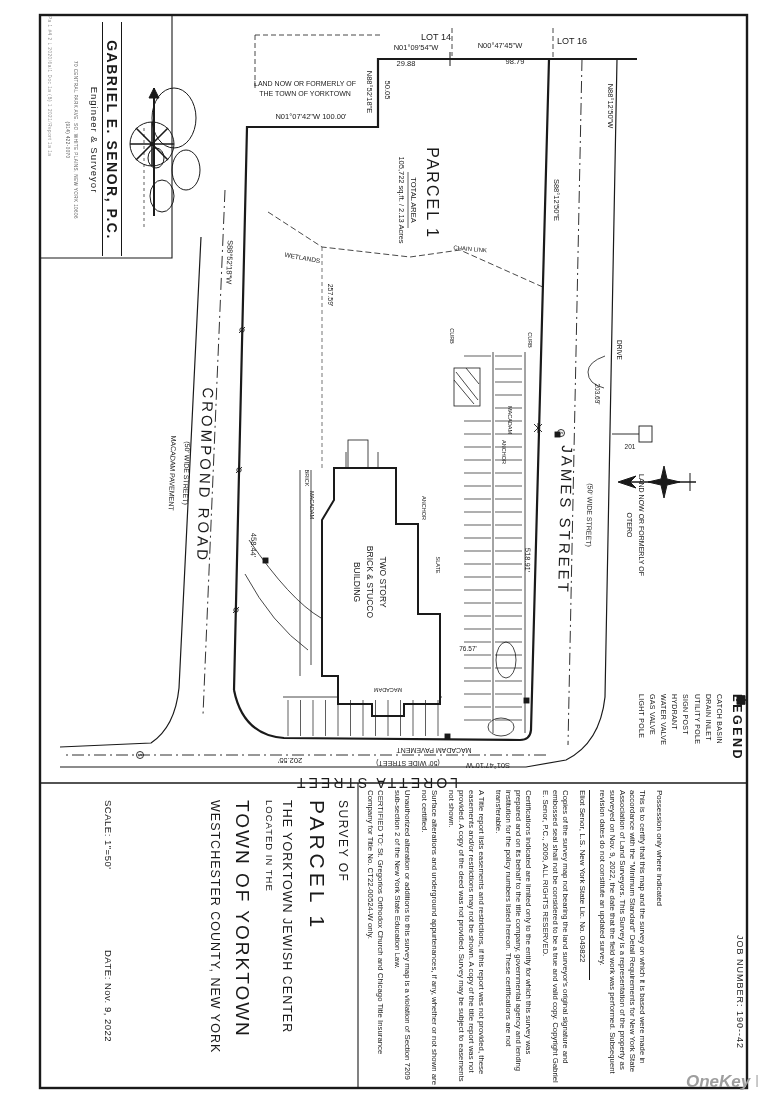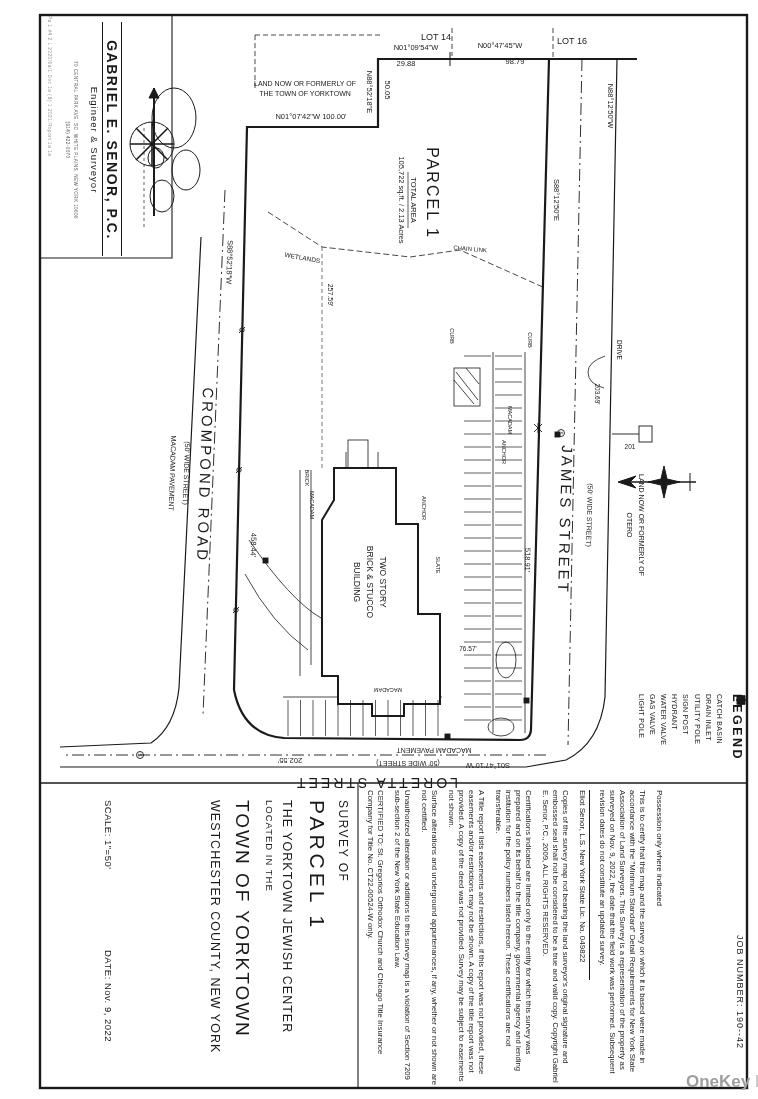--- a/index.html
+++ b/index.html
@@ -35,21 +35,21 @@
   .t2{font-size:21px;letter-spacing:4px;margin-bottom:11px;}
   .t3{font-size:12.5px;letter-spacing:1px;margin-bottom:5px;}
   .t4{font-size:9.5px;letter-spacing:1px;margin-bottom:11px;}
   .t5{font-size:19px;letter-spacing:2px;margin-bottom:9px;}
   .t6{font-size:12.5px;letter-spacing:1px;}
   #scale-date{left:800px;top:644px;width:286px;font-size:9.5px;letter-spacing:.5px;}
   #scale-date .date{position:absolute;left:150px;top:0;}
   #edge-note{left:16px;top:706px;width:250px;font-size:4.5px;color:#8d8d8d;letter-spacing:.6px;white-space:nowrap;}
   
   #watermark{position:absolute;left:686px;top:1072px;font-size:17px;white-space:nowrap;}
-  #watermark .wm1{color:#9e9e9e;font-weight:600;}
+  #watermark .wm1{color:#9e9e9e;font-weight:600;font-style:italic;}
   #watermark .wm2{color:#c6c6c6;font-weight:600;}
 </style>
 </head>
 <body>
 
 <div class="screen">
   <div class="sheet">
 
     <svg id="map-svg" width="1099" height="758" viewBox="0 0 1099 758" style="font-family:'Liberation Sans',sans-serif;">
       <g stroke="#1a1a1a" fill="none">

